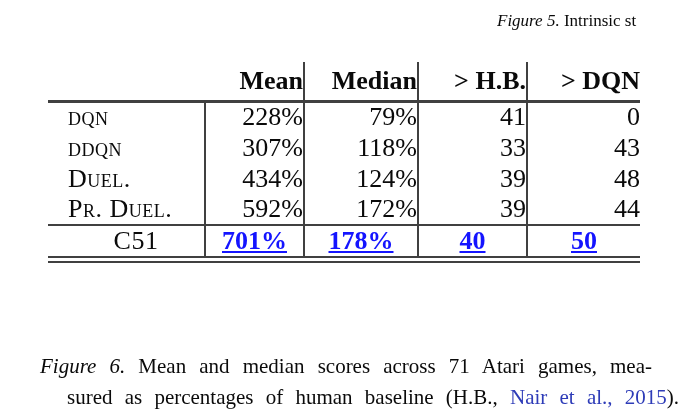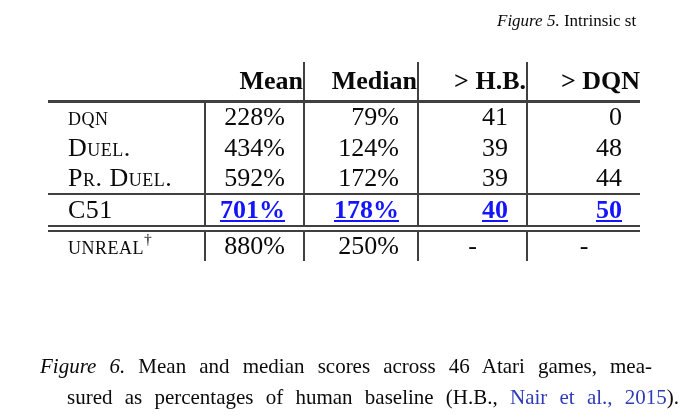--- a/index.html
+++ b/index.html
@@ -29,27 +29,27 @@
     font-weight: bold; text-align: right; padding: 0;
     border-bottom: 3px solid var(--rule, #404040);
     vertical-align: middle;
   }
   thead th.vl { border-left: 2px solid var(--rule, #404040); }
   tbody tr { height: 31px; }
   tbody td { vertical-align: middle; padding: 0; }
   tbody td + td { border-left: 2px solid var(--rule, #404040); }
   tr.rule-below td { border-bottom: 2px solid var(--rule, #404040); }
   tr.c51-row { height: 34px; }
-  tr.c51-row td { border-bottom: 7px double var(--rule, #404040); }
+  tr.c51-row td { border-bottom: 7px double var(--rule, #404040); text-align: center; }
   tr.unreal-row { height: 33px; }
   td.lbl {
     padding-left: 20px; text-align: left;
     font-variant: small-caps; letter-spacing: 0.5px;
   }
-  td.num { text-align: right; padding-right: 18px; }
+  td.num { text-align: right; }
   td.dash { text-align: center; padding-right: 0; }
   .hl { color: var(--hl, #1414ff); font-weight: bold; text-decoration: underline; }
   sup.dagger { font-size: 0.6em; vertical-align: super; line-height: 0; }
   .cap {
     position: absolute; left: 40px; width: 612px;
     font-size: 21px; line-height: 26px;
     text-align: justify; text-align-last: justify;
   }
   .cap1 { top: 353px; }
   .cap2 { top: 384px; margin-left: 27px; }
@@ -79,44 +79,44 @@
   </thead>
   <tbody>
     <tr>
       <td class="lbl">dqn</td>
       <td class="num">228%</td>
       <td class="num">79%</td>
       <td class="num">41</td>
       <td class="num">0</td>
     </tr>
     <tr>
+      <td class="lbl">ddqn</td>
+      <td class="num">307%</td>
+      <td class="num">118%</td>
+      <td class="num">33</td>
+      <td class="num">43</td>
+    </tr>
+    <tr>
       <td class="lbl">Duel.</td>
       <td class="num">434%</td>
       <td class="num">124%</td>
       <td class="num">39</td>
       <td class="num">48</td>
     </tr>
     <tr class="rule-below">
       <td class="lbl">Pr. Duel.</td>
       <td class="num">592%</td>
       <td class="num">172%</td>
       <td class="num">39</td>
       <td class="num">44</td>
     </tr>
     <tr class="c51-row">
       <td class="lbl">C51</td>
       <td class="num hl">701%</td>
       <td class="num hl">178%</td>
       <td class="num hl">40</td>
       <td class="num hl">50</td>
     </tr>
-    <tr class="unreal-row">
-      <td class="lbl"><span>unreal</span><sup class="dagger">†</sup></td>
-      <td class="num">880%</td>
-      <td class="num">250%</td>
-      <td class="dash">-</td>
-      <td class="dash">-</td>
-    </tr>
   </tbody>
 </table>
 
-<div class="cap cap1"><span class="ital">Figure 6.</span><span> Mean and median scores across 46 Atari games, mea-</span></div>
+<div class="cap cap1"><span class="ital">Figure 6.</span><span> Mean and median scores across 71 Atari games, mea-</span></div>
 <div class="cap cap2"><span>sured as percentages of human baseline (H.B., </span><a href="#" class="cite">Nair et al., 2015</a><span>).</span></div>
 
 </body></html>

